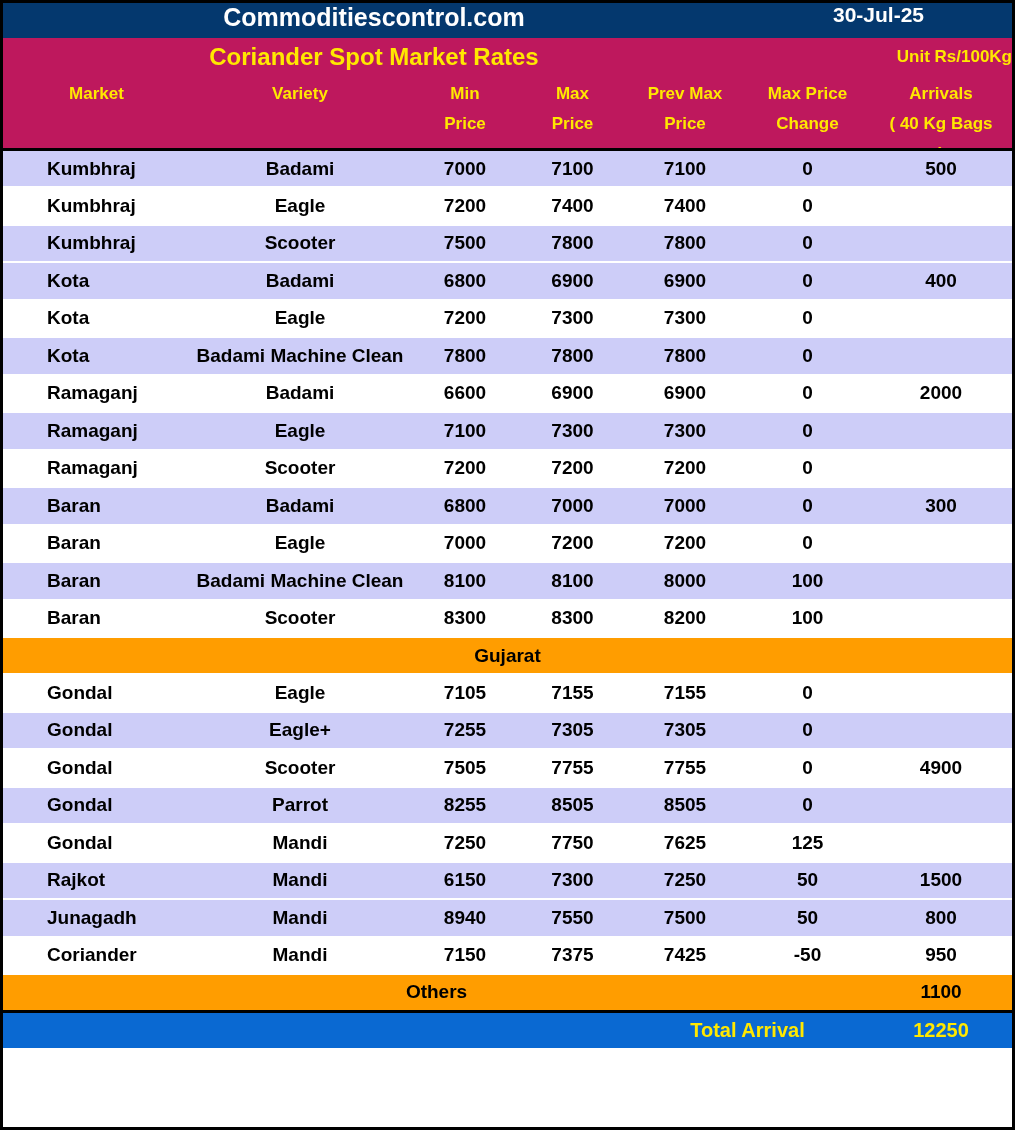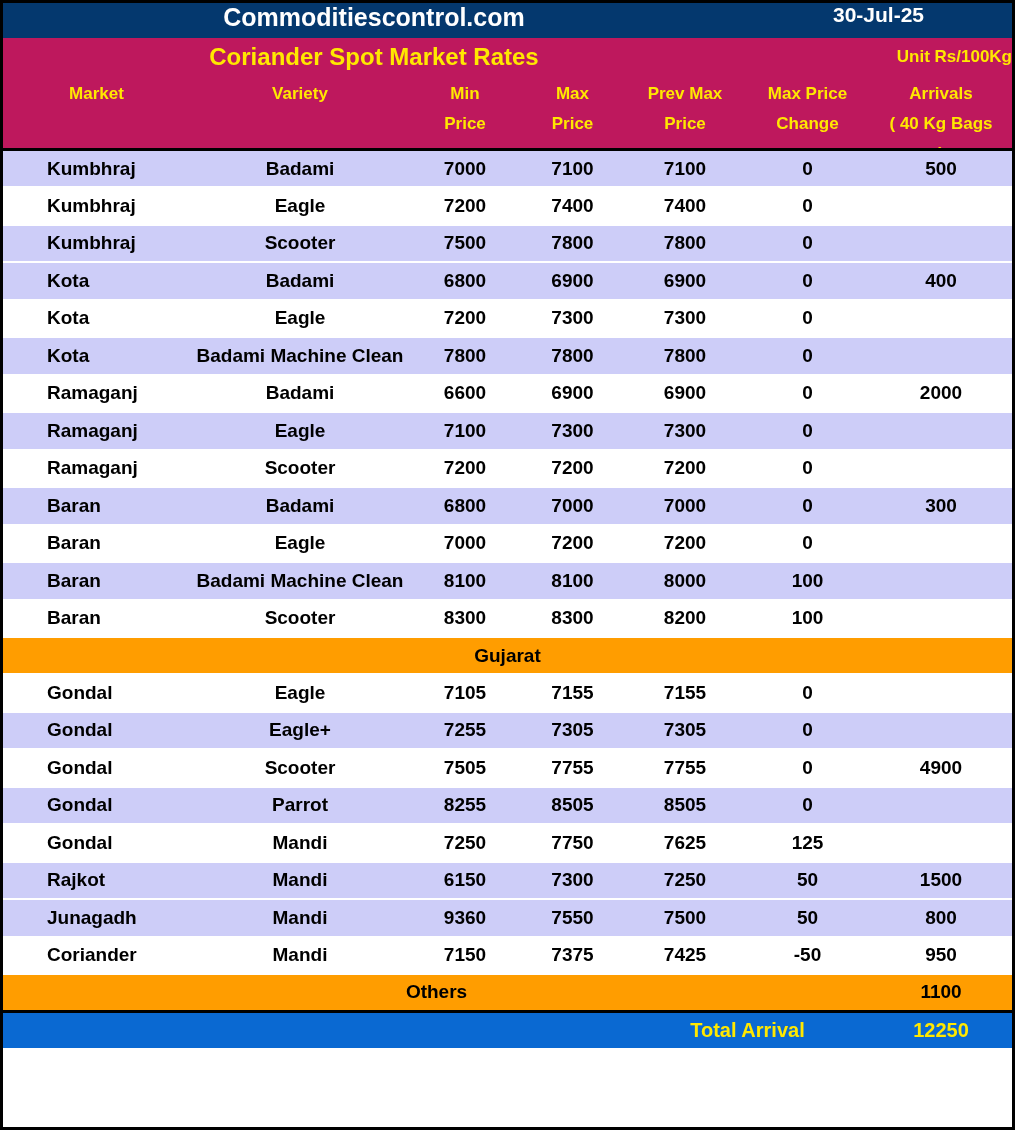--- a/index.html
+++ b/index.html
@@ -293,21 +293,21 @@
           <td>Mandi</td>
           <td>6150</td>
           <td>7300</td>
           <td>7250</td>
           <td>50</td>
           <td>1500</td>
         </tr>
         <tr class="data lav">
           <td class="market">Junagadh</td>
           <td>Mandi</td>
-          <td>9360</td>
+          <td>8940</td>
           <td>7550</td>
           <td>7500</td>
           <td>50</td>
           <td>800</td>
         </tr>
         <tr class="data white">
           <td class="market">Coriander</td>
           <td>Mandi</td>
           <td>7150</td>
           <td>7375</td>

